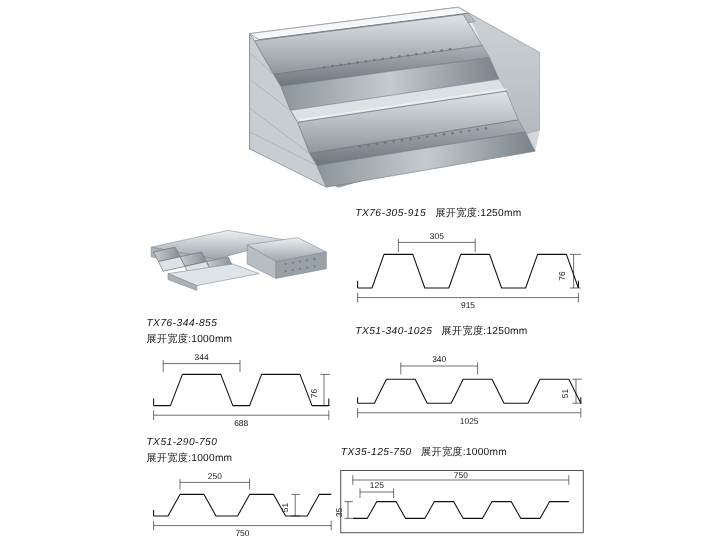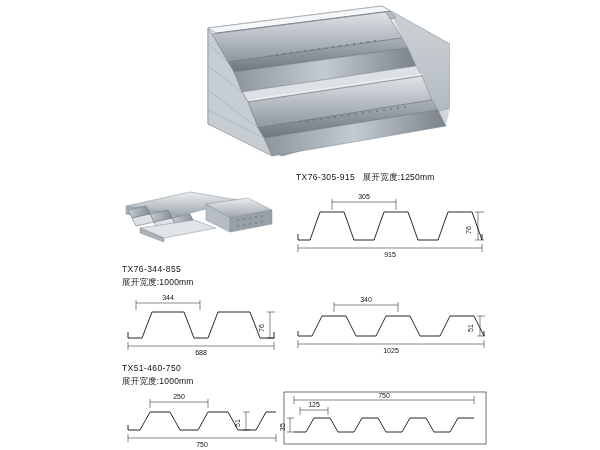--- a/index.html
+++ b/index.html
@@ -27,21 +27,21 @@
     width:160px;height:70px;
   }
   
   .lbl{
     position:absolute;
     font-size:8.5px;
     color:#111;
     letter-spacing:0.2px;
     white-space:nowrap;
   }
-  .lbl .code{letter-spacing:0.4px;}
+  .lbl .code{letter-spacing:0.4px;font-style:italic;}
   
   .dwg{
     position:absolute;
   }
   .dwg svg{display:block;}
   text{
     font-family:"Liberation Sans", sans-serif;
     fill:#111;
   }
 </style>
@@ -197,28 +197,36 @@
     &nbsp;&nbsp;<span>展开宽度:1250mm</span>
   </div>
 
   <div class="lbl" style="left:122px;top:264px;">
     <span class="code">TX76-344-855</span>
   </div>
   <div class="lbl" style="left:122px;top:277px;">
     <span>展开宽度:1000mm</span>
   </div>
 
+  <div class="lbl" style="left:296px;top:270px;">
+    <span class="code">TX51-340-1025</span>
+    &nbsp;&nbsp;<span>展开宽度:1250mm</span>
+  </div>
 
   <div class="lbl" style="left:122px;top:363px;">
-    <span class="code">TX51-460-750</span>
+    <span class="code">TX51-290-750</span>
   </div>
   <div class="lbl" style="left:122px;top:376px;">
     <span>展开宽度:1000mm</span>
   </div>
 
+  <div class="lbl" style="left:284px;top:371px;">
+    <span class="code">TX35-125-750</span>
+    &nbsp;&nbsp;<span>展开宽度:1000mm</span>
+  </div>
 
   <div class="dwg" style="left:292px;top:188px;">
     <svg width="196" height="70" viewBox="0 0 196 70">
       <g stroke="#111" stroke-width="0.9" fill="none" stroke-linejoin="round">
 
         <path d="M6,52 L18,52 L28,24 L52,24 L62,52 L82,52 L92,24 L116,24 L126,52 L146,52 L156,24 L180,24 L190,52"></path>
 
         <path d="M6,52 L6,46"></path>
         <path d="M190,52 L190,46"></path>
       </g>

